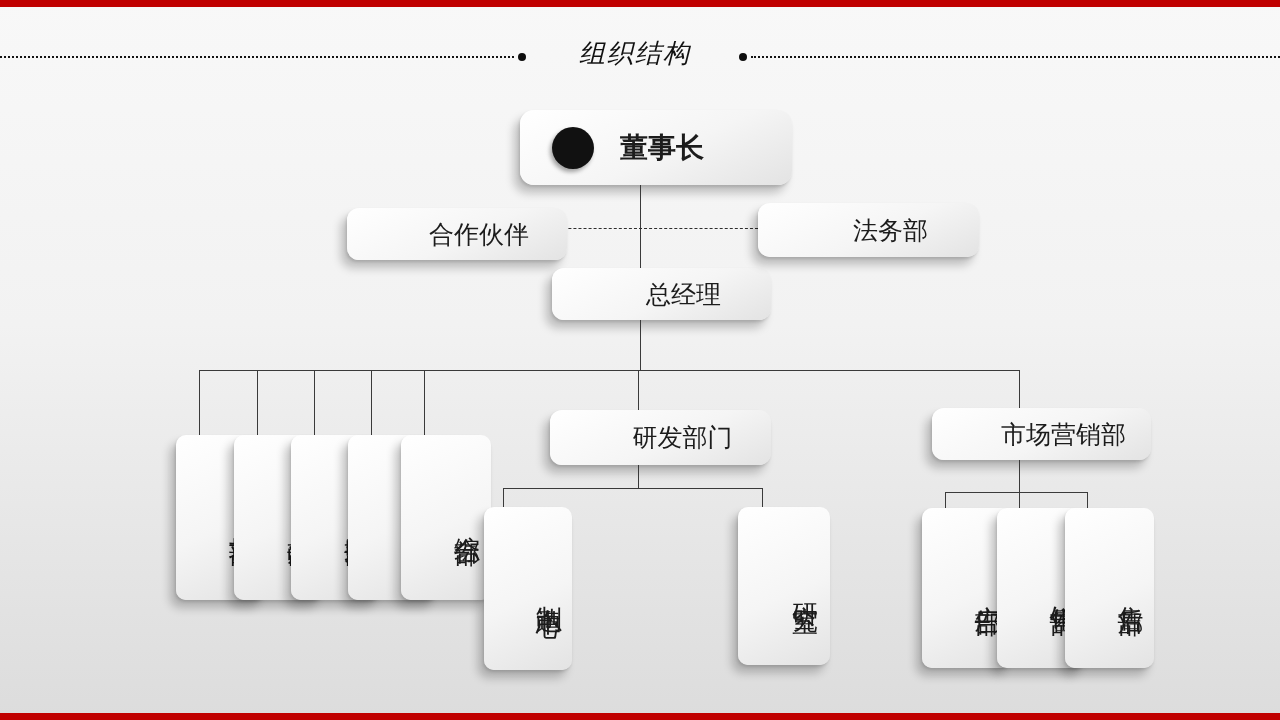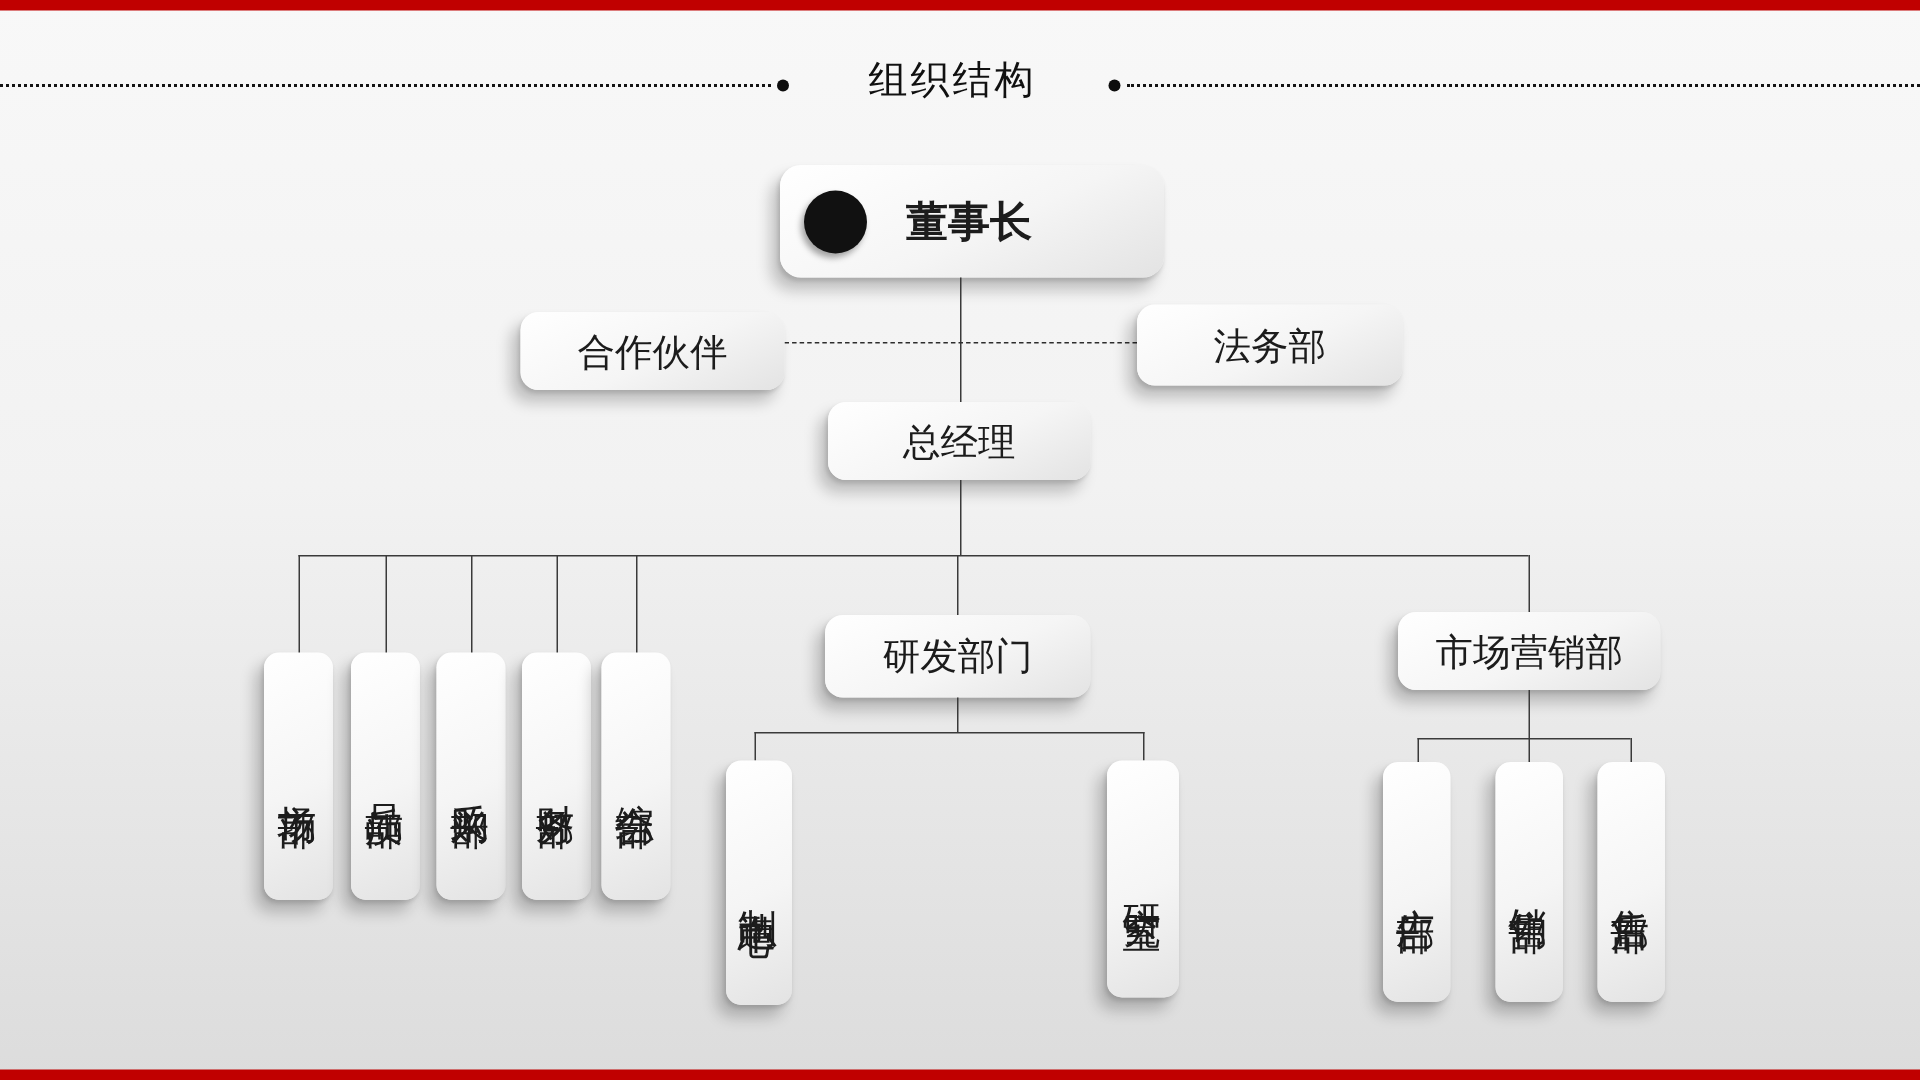--- a/index.html
+++ b/index.html
@@ -17,38 +17,38 @@
 
   
   .dotline{position:absolute;height:0;border-top:2px dotted #141414;}
   .dotline-left{left:0;top:56px;width:514px;}
   .dotline-right{left:751px;top:56px;width:529px;}
   .enddot{position:absolute;width:8px;height:8px;border-radius:50%;background:#0d0d0d;}
   .enddot-left{left:518px;top:53px;}
   .enddot-right{left:739px;top:53px;}
   .slide-title{
     position:absolute;left:560px;top:36px;width:150px;
-    text-align:center;font-size:26px;font-weight:500;letter-spacing:2px;color:#111;
+    text-align:center;font-size:26px;font-weight:500;letter-spacing:2px;color:#111;font-style:italic;
   }
 
   
   .box{
     position:absolute;
     background:linear-gradient(155deg,#ffffff 0%,#f5f5f5 55%,#e3e3e3 100%);
     border-radius:12px;
     box-shadow:-6px 8px 10px rgba(0,0,0,0.22), -1px 2px 3px rgba(0,0,0,0.12);
     display:flex;align-items:center;justify-content:center;
-    font-size:25px;color:#1c1c1c;
+    font-size:25px;color:#1c1c1c;padding-left:44px;
   }
   .vbox{
     border-radius:10px;
     writing-mode:vertical-rl;text-orientation:upright;
     font-size:26px;letter-spacing:2px;
   }
-  .chairman{font-weight:bold;font-size:28px;justify-content:flex-start;padding-left:16px;border-radius:14px;}
+  .chairman{font-weight:bold;font-size:28px;justify-content:flex-start;padding-left:32px;border-radius:14px;}
   .chairman .bullet{
     width:42px;height:42px;border-radius:50%;background:#111;
     margin-right:26px;flex:0 0 auto;
     box-shadow:-2px 3px 4px rgba(0,0,0,0.35);
   }
 
   
   .line{position:absolute;background:#3a3a3a;}
   .vline{width:1px;}
   .hline{height:1px;}

